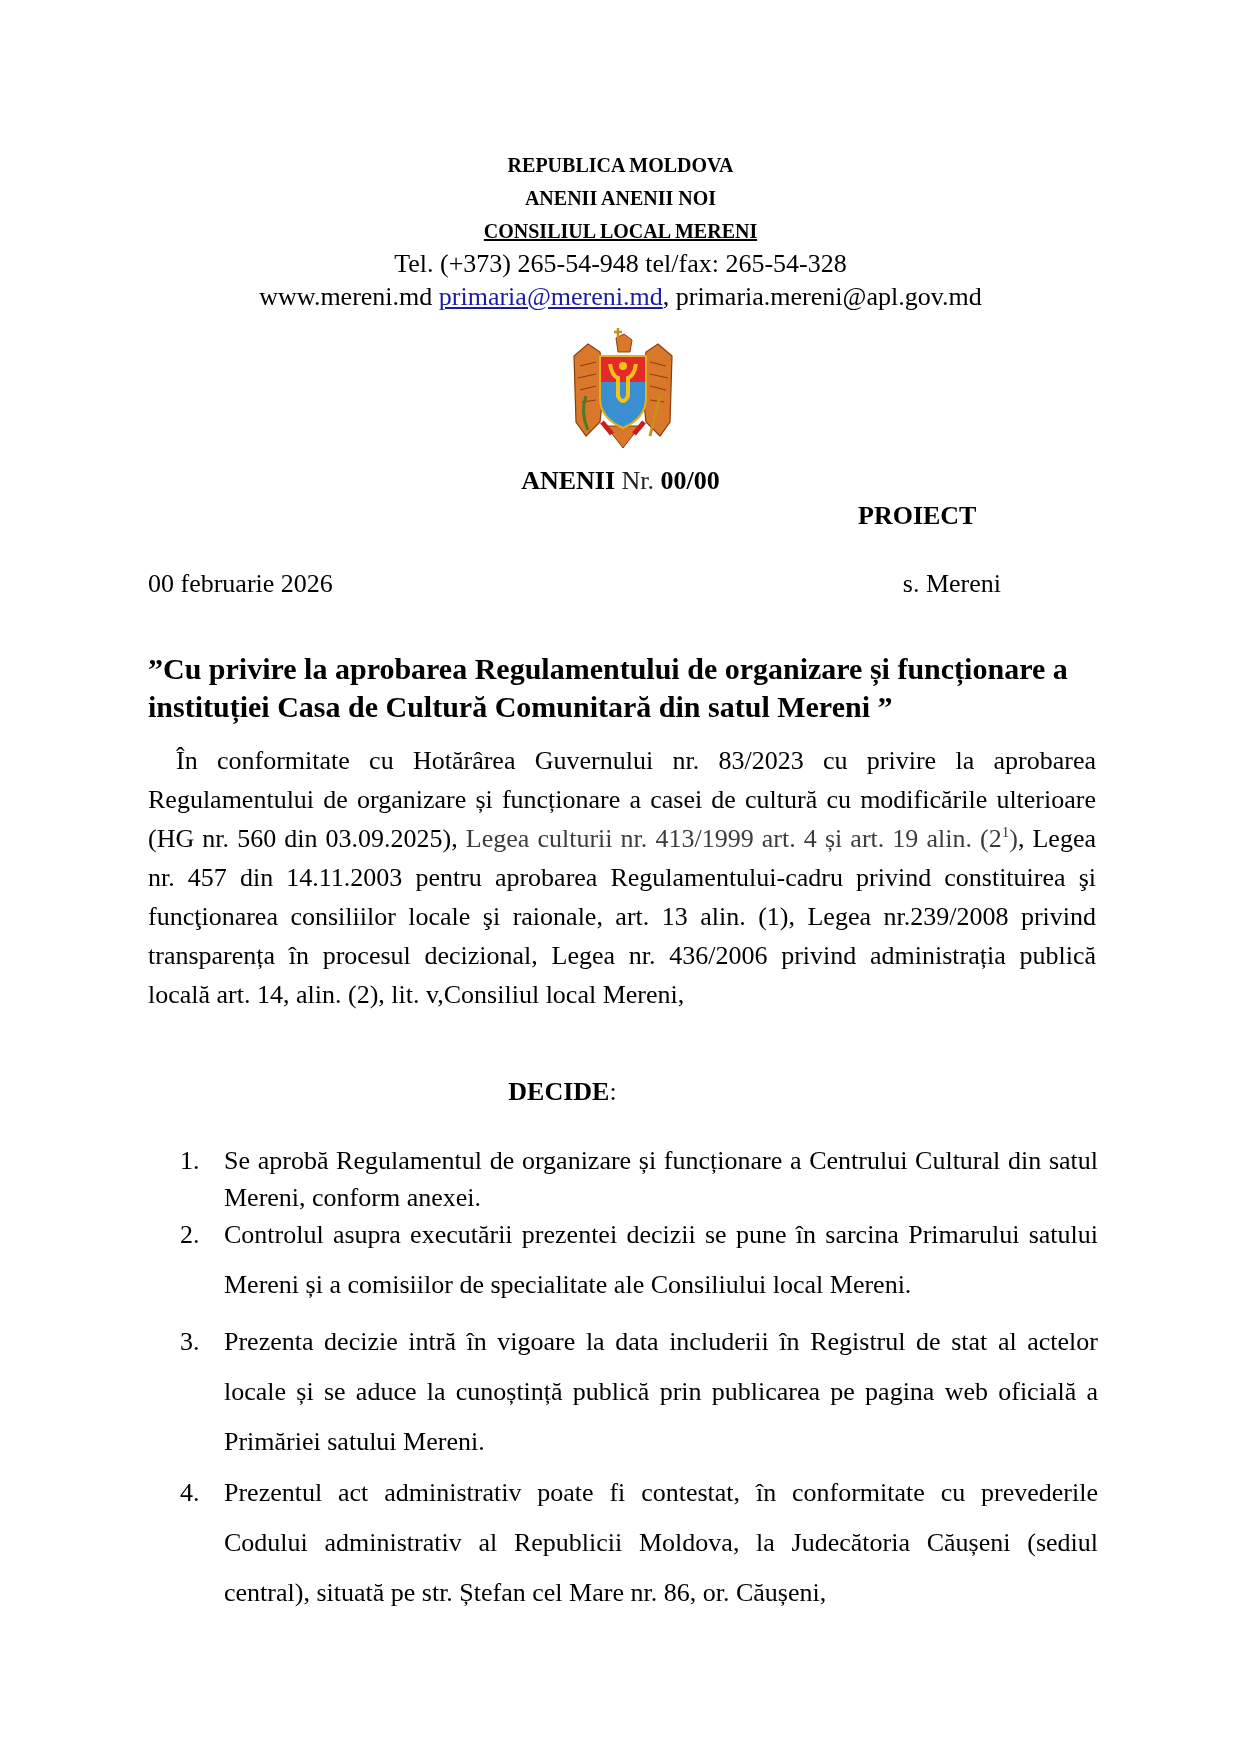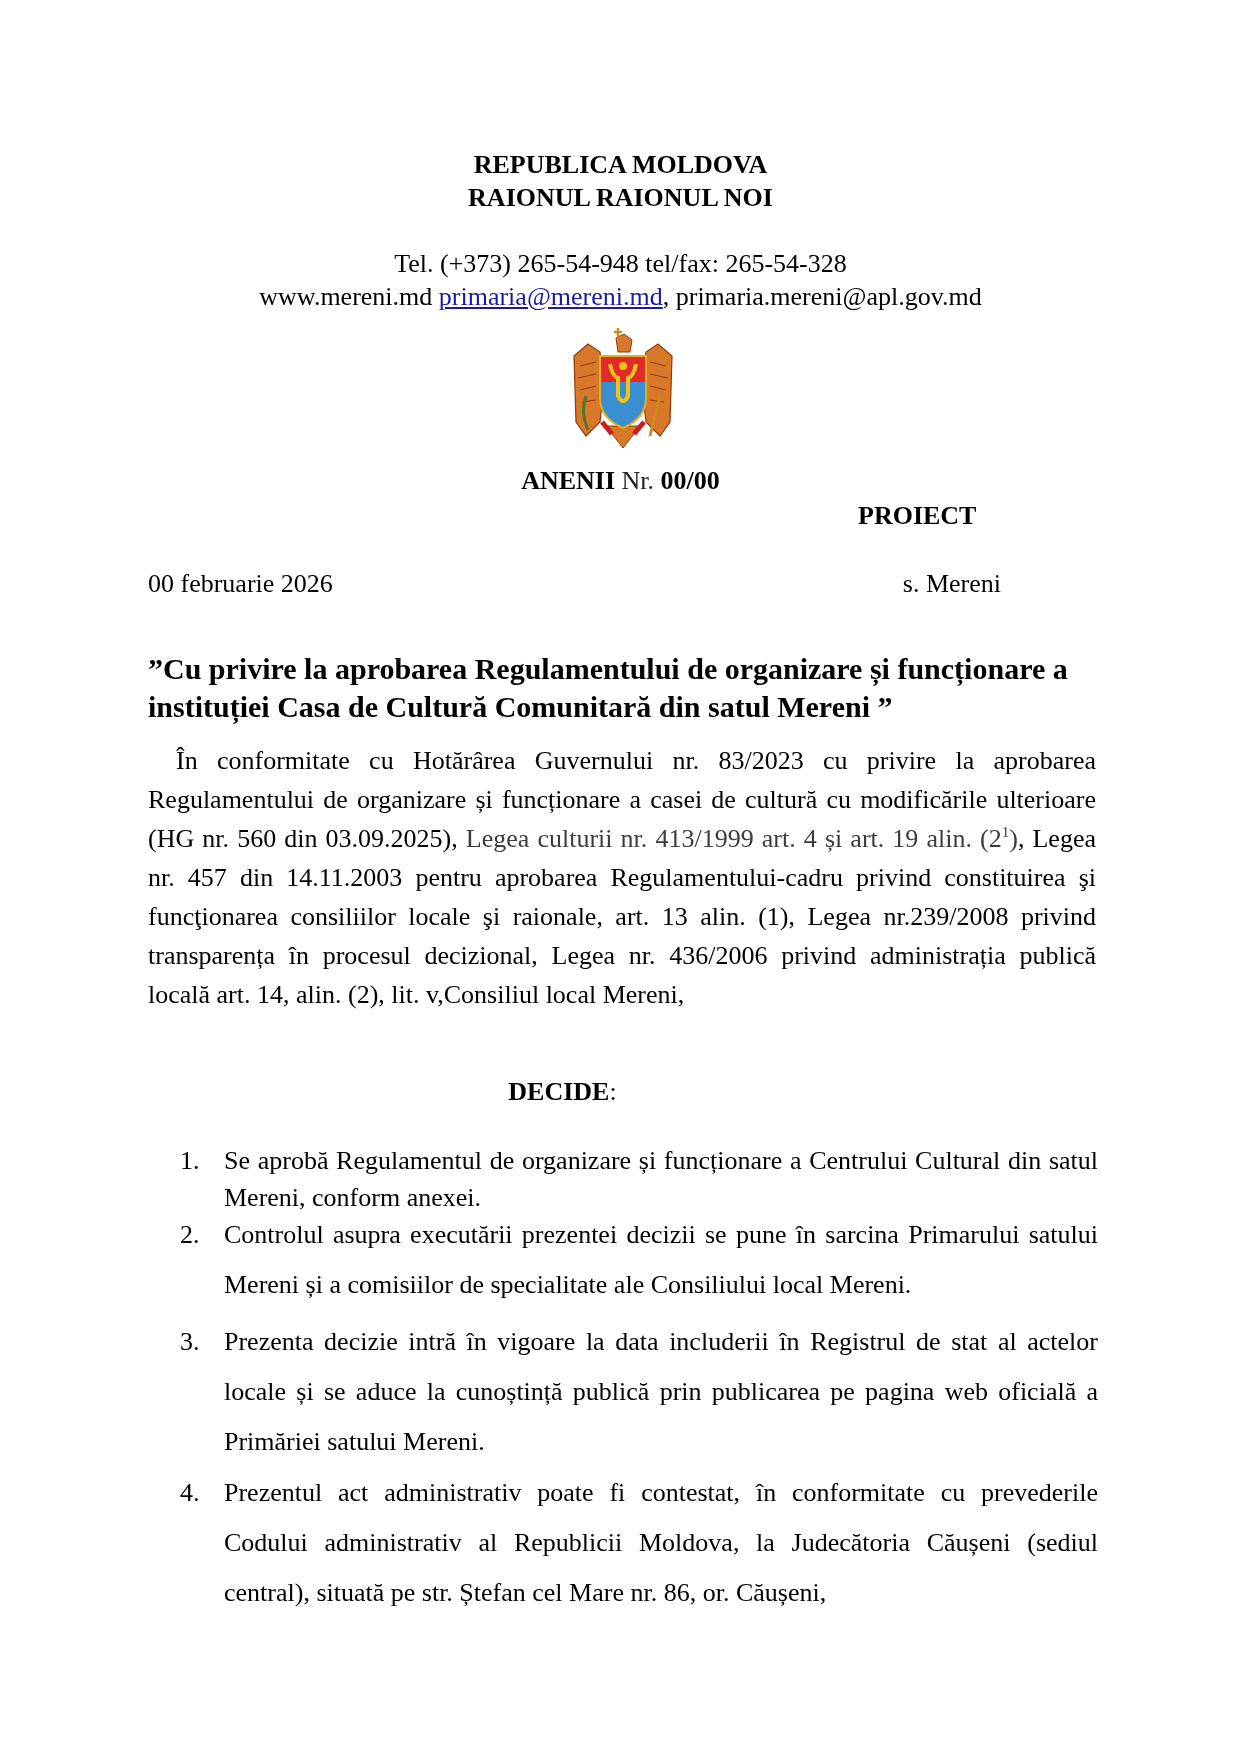--- a/index.html
+++ b/index.html
@@ -1,20 +1,20 @@
 <!DOCTYPE html>
 <html><head>
 <meta charset="utf-8">
 <style>
   html, body { margin: 0; padding: 0; background: #ffffff; }
   body { width: 1241px; height: 1755px; position: relative; overflow: hidden;
          font-family: "Liberation Serif", serif; color: #000; }
   .page { position: absolute; left: 0; top: 0; width: 1241px; height: 1755px; background: #fff; }
   .center { position: absolute; left: 0; width: 1241px; text-align: center; }
-  .hdr { font-weight: bold; font-size: 26px; line-height: 30px; }
+  .hdr { font-weight: bold; font-size: 20px; line-height: 30px; }
   .contact { font-size: 26px; line-height: 30px; text-align: center; }
   .u { text-decoration: underline; }
   a.link { color: #1a1aa6; text-decoration: underline; }
   .crest { position: absolute; left: 566px; top: 326px; width: 114px; height: 124px; }
   .title-line { font-size: 26px; line-height: 30px; }
   .b { font-weight: bold; }
   .nr { color: #222; font-weight: normal; }
   .proiect { position: absolute; left: 858px; top: 501px; font-size: 26px; font-weight: bold; }
   .date { position: absolute; left: 148px; top: 569px; font-size: 26px; }
   .place { position: absolute; right: 240px; top: 569px; font-size: 26px; }
@@ -28,21 +28,22 @@
   .item { position: relative; padding-left: 44px; text-align: justify; }
   .num { position: absolute; left: 0; top: 0; }
   sup { font-size: 15px; line-height: 0; }
 </style>
 </head>
 <body>
 
 <div class="page">
 
   <div class="center hdr" style="top:150px;">REPUBLICA MOLDOVA</div>
-  <div class="center hdr" style="top:183px;">RAIONUL RAIONUL NOI</div>
+  <div class="center hdr" style="top:183px;">ANENII ANENII NOI</div>
+  <div class="center hdr" style="top:216px;"><span class="u">CONSILIUL LOCAL MERENI</span></div>
   <div class="center contact" style="top:249px;">Tel. (+373) 265-54-948 tel/fax: 265-54-328</div>
   <div class="center contact" style="top:282px;">
     <span>www.mereni.md</span>
     <a class="link">primaria@mereni.md</a><span>,</span>
     <span>primaria.mereni@apl.gov.md</span>
   </div>
 
   <svg class="crest" viewBox="0 0 114 124">
 
     <path d="M8 30 L22 18 L34 26 L38 60 L34 96 L20 110 L10 96 Z" fill="#d9772b" stroke="#8a3e10" stroke-width="1.2"></path>

